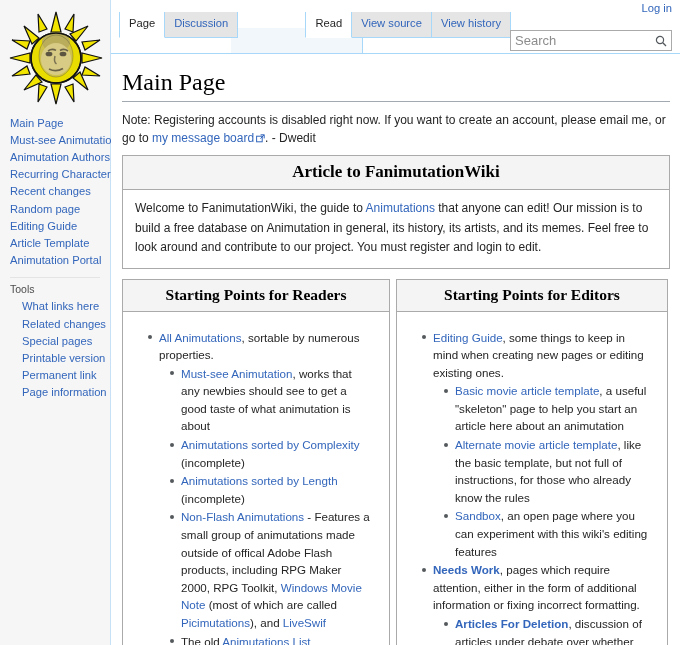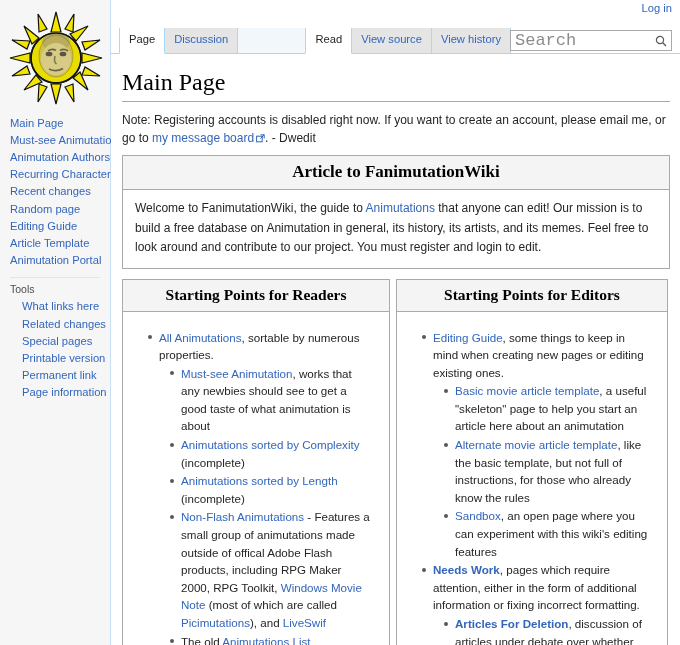--- a/index.html
+++ b/index.html
@@ -56,21 +56,21 @@
   .tools-list { padding-left: 22px; }
 
   
   #personal {
     position:absolute; right: 8px; top: 2px;
     font-size: 11.2px;
   }
   #personal a { color:#3366bb; text-decoration:none; cursor:pointer; }
 
   #tabrow {
-    position:absolute; left: 111px; top: 28px;
+    position:absolute; left: 111px; top: 12px;
     width: 569px; height: 26px;
   }
 
   .tabgroup { position:absolute; top:0; height:26px; display:flex; align-items:stretch; }
   #tabs-left  { left: 8px; }
   #tabs-right { right: 169px; }
 
   .tab {
     display:flex; align-items:flex-start; justify-content:center;
     padding: 4px 9px 0 9px;
@@ -107,22 +107,22 @@
   #search-box {
     position:absolute; right: 8px; top: 30px;
     width: 162px; height: 21px;
     border: 1px solid #aaa;
     background:#fff;
     display:flex; align-items:center;
   }
   #search-input {
     border:none; outline:none; background:transparent;
     width: 140px; height: 19px;
-    font-family:Liberation Mono, monospace;
-    font-size: 17px;
+    font-family:Liberation Sans, sans-serif;
+    font-size: 13px;
     color:#333;
     padding: 0 4px;
   }
   #search-input::placeholder { color:#8c8c8c; }
   #search-go {
     width: 20px; height:19px; display:flex; align-items:center; justify-content:center;
     cursor:pointer;
   }
 
   

